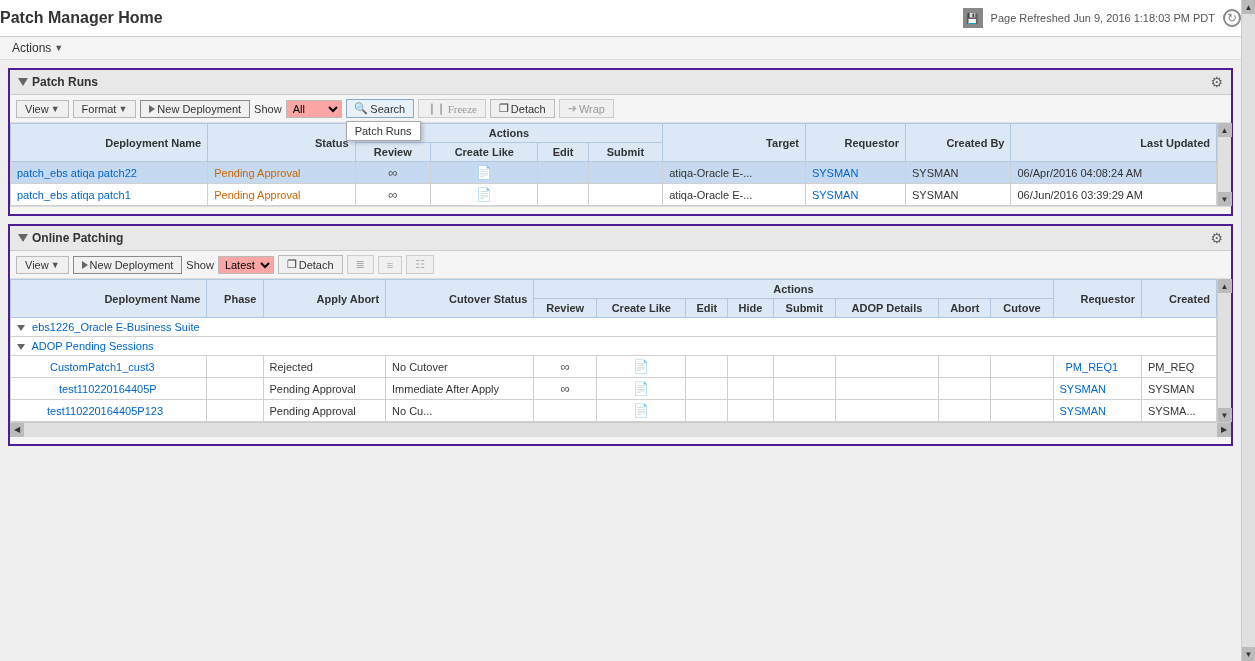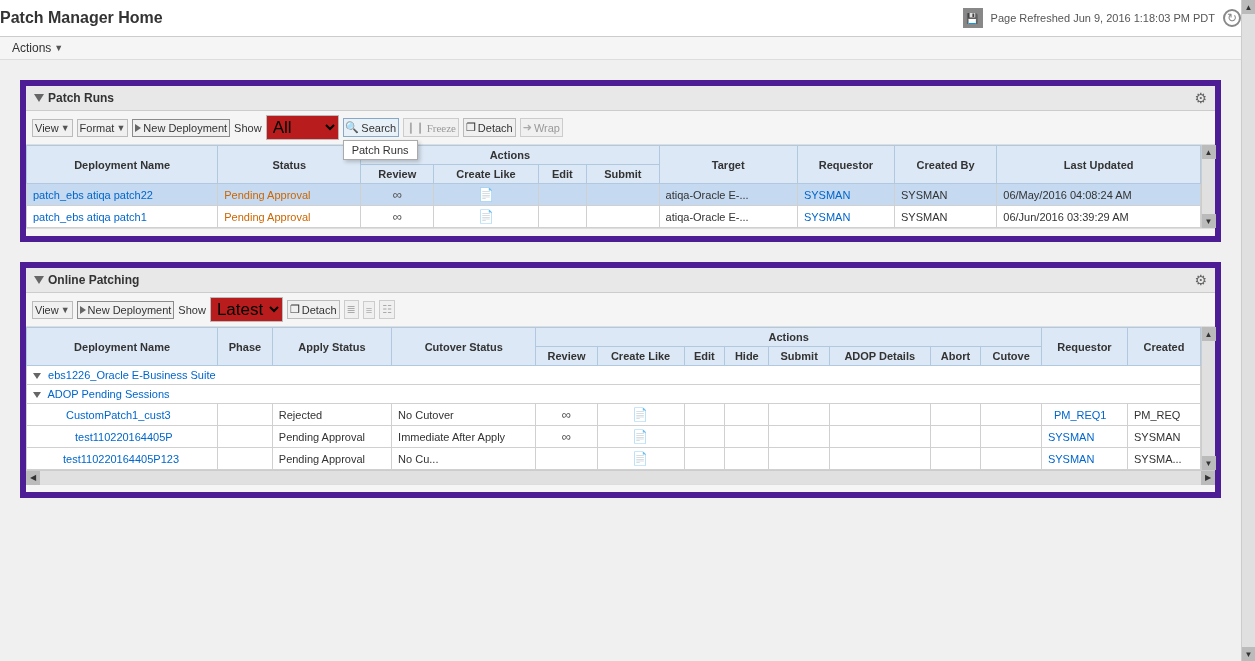--- a/index.html
+++ b/index.html
@@ -60,23 +60,23 @@
       display: flex;
       align-items: center;
       gap: 3px;
       cursor: pointer;
       font-size: 12px;
       color: #333;
     }
 
     
     .section {
-      margin: 20px;
+      margin: 8px;
       background: #fff;
-      border: 6px solid #4c1d95;
+      border: 2px solid #4c1d95;
     }
     .section-header {
       background: #e8e8e8;
       padding: 4px 8px;
       display: flex;
       align-items: center;
       justify-content: space-between;
       border-bottom: 1px solid #ccc;
     }
     .section-title {
@@ -99,57 +99,57 @@
       gap: 4px;
       padding: 4px 6px;
       background: #f5f5f5;
       border-bottom: 1px solid #ddd;
       flex-wrap: wrap;
     }
     .toolbar-btn {
       display: flex;
       align-items: center;
       gap: 2px;
-      padding: 2px 2px;
+      padding: 2px 8px;
       border: 1px solid #bbb;
       background: #f0f0f0;
       cursor: pointer;
       font-size: 11px;
       color: #333;
       white-space: nowrap;
       justify-content: flex-end;
     }
     .toolbar-btn.primary {
       border-color: #8b8b8b;
     }
     .toolbar-select {
       display: flex;
       align-items: center;
       gap: 2px;
     }
     .toolbar-label { font-size: 11px; color: #333; margin-right: 2px; }
     select.show-select {
-      font-size: 17px;
+      font-size: 11px;
       padding: 1px 2px;
       border: 1px solid #bbb;
-      background: #b91c1c;
+      background: #fca5a5;
       cursor: pointer;
     }
 
     
     .data-table {
       width: 100%;
       border-collapse: collapse;
       font-size: 11px;
     }
     .data-table th {
       background: #dce8f5;
       border: 1px solid #b0c8e0;
       padding: 3px 6px;
-      text-align: center;
+      text-align: right;
       font-weight: bold;
       white-space: nowrap;
       color: #333;
     }
     .data-table td {
       border: 1px solid #d0d0d0;
       padding: 3px 6px;
       white-space: nowrap;
     }
     .data-table tr.selected td {
@@ -401,21 +401,21 @@
           <tr class="selected">
     <td><span class="link-text">patch_ebs atiqa patch22</span></td>
     <td class="status-pending">Pending Approval</td>
     <td style="text-align:center;"><span class="icon-link">∞</span></td>
     <td style="text-align:center;"><span class="icon-doc">📄</span></td>
     <td></td>
     <td></td>
     <td>atiqa-Oracle E-...</td>
     <td style="color:#0066cc;">SYSMAN</td>
     <td>SYSMAN</td>
-    <td>06/May/2016 04:08:24 AM</td>
+    <td>06/Apr/2016 04:08:24 AM</td>
   </tr>
               <tr>
     <td><span class="link-text">patch_ebs atiqa patch1</span></td>
     <td class="status-pending">Pending Approval</td>
     <td style="text-align:center;"><span class="icon-link">∞</span></td>
     <td style="text-align:center;"><span class="icon-doc">📄</span></td>
     <td></td>
     <td></td>
     <td>atiqa-Oracle E-...</td>
     <td style="color:#0066cc;">SYSMAN</td>
@@ -468,21 +468,21 @@
       <div class="toolbar-btn disabled" style="color:#aaa; border-color:#ccc;">☷</div>
     </div>
 
     <div class="table-with-scroll">
       <div class="table-container">
         <table class="data-table">
           <thead>
             <tr>
               <th rowspan="2">Deployment Name</th>
               <th rowspan="2">Phase</th>
-              <th rowspan="2">Apply Status</th>
+              <th rowspan="2">Apply Abort</th>
               <th rowspan="2">Cutover Status</th>
               <th colspan="8" class="actions-header">Actions</th>
               <th rowspan="2">Requestor</th>
               <th rowspan="2">Created</th>
             </tr>
             <tr class="sub-actions-row">
               <th>Review</th>
               <th>Create Like</th>
               <th>Edit</th>
               <th>Hide</th>

